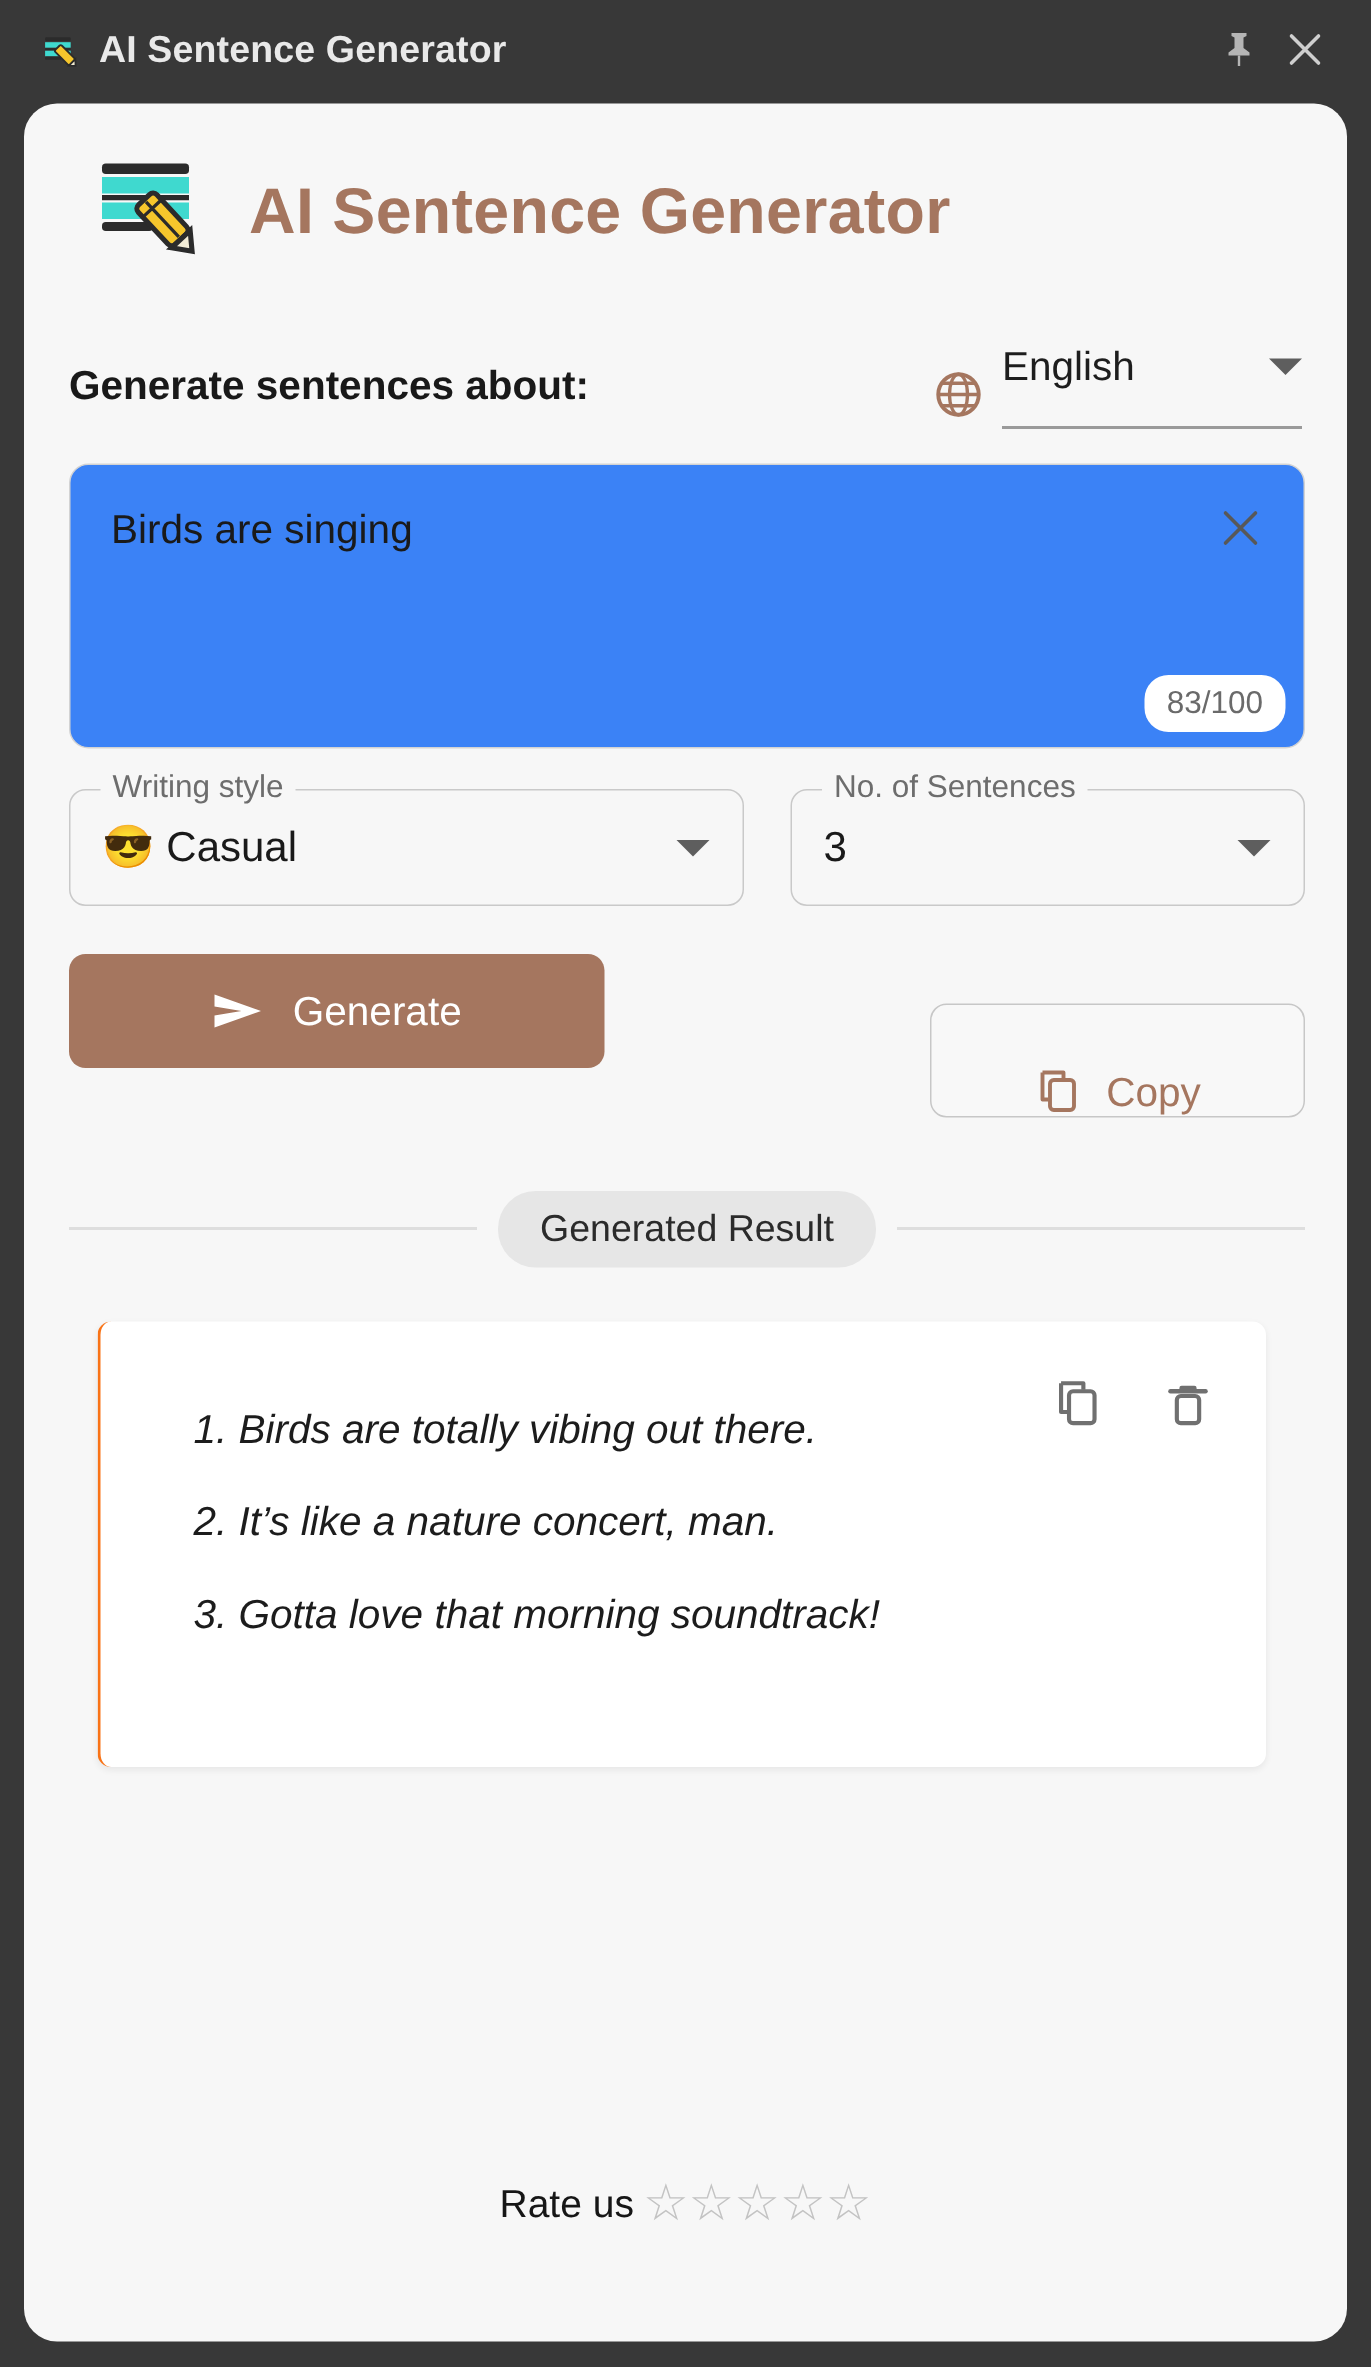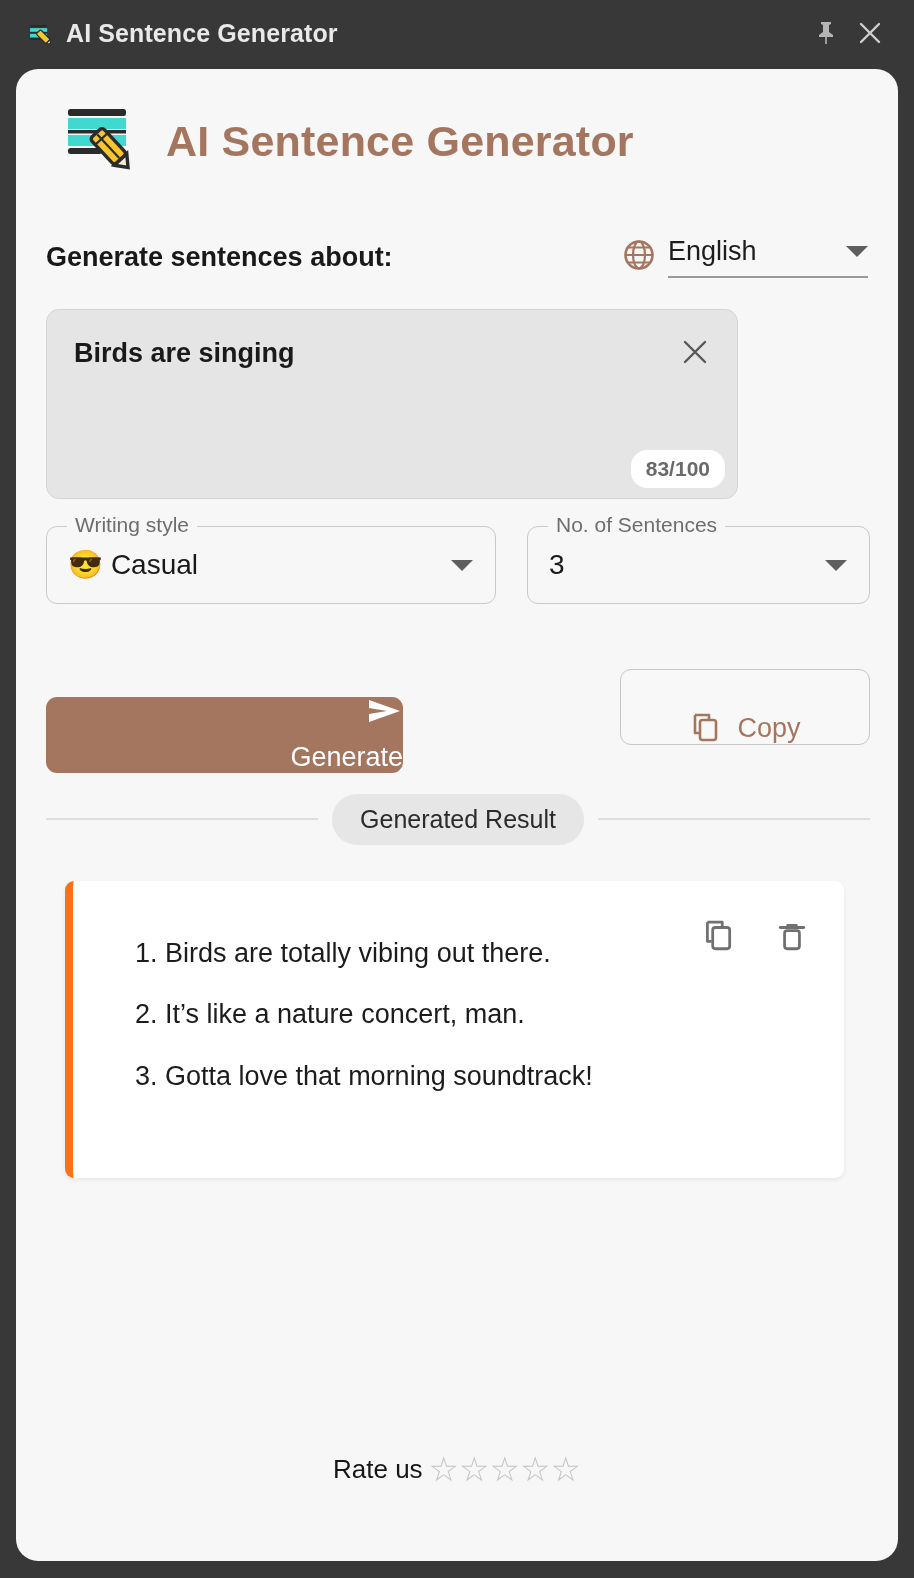--- a/index.html
+++ b/index.html
@@ -60,38 +60,37 @@
   .prompt-label {
     font-size: 27px; font-weight: bold; color: #191919;
     white-space: nowrap;
   }
   .lang-wrap {
     margin-left: auto; display: flex; align-items: flex-end; gap: 12px;
   }
   .globe { width: 34px; height: 34px; display:block; margin-bottom: 6px; }
   .lang-select {
     width: 200px; border-bottom: 2px solid #9a9a9a;
-    display: flex; align-items: center; padding-bottom: 9px;
+    display: flex; align-items: center; padding-bottom: 24px;
   }
   .lang-value { font-size: 27px; color: #1d1d1d; }
   .caret {
     margin-left: auto; width: 0; height: 0;
     border-left: 11px solid transparent;
     border-right: 11px solid transparent;
     border-top: 11px solid #5e5e5e;
   }
 
   
   .ta-box {
     position: absolute; left: 30px; top: 240px;
-    width: 692px; height: 190px;
-    background: #e5e5e5;
+    width: 824px; height: 190px;
+    background: #3b82f6;
     border: 1.5px solid #d3d3d3;
     border-radius: 13px;
-    font-weight: bold;
   }
   .ta-text {
     position: absolute; left: 27px; top: 28px;
     font-size: 27px; color: #1a1a1a;
   }
   .ta-clear {
     position: absolute; right: 22px; top: 22px;
     width: 40px; height: 40px;
     display: flex; align-items: center; justify-content: center;
   }
@@ -118,24 +117,24 @@
   .field-body {
     position: absolute; inset: 0;
     display: flex; align-items: center;
     padding: 0 22px 0 21px;
   }
   .field-emoji { font-size: 28px; margin-right: 8px; line-height: 1; }
   .field-value { font-size: 28px; color: #1a1a1a; }
 
   
   .btn-generate {
-    position: absolute; left: 30px; top: 628px;
+    position: absolute; left: 30px; top: 567px;
     width: 357px; height: 76px;
     background: #a5765f; border-radius: 11px;
-    display: flex; align-items: flex-end; justify-content: center; gap: 18px; flex-direction: column;
+    display: flex; align-items: center; justify-content: center; gap: 18px;
   }
   .btn-generate .label { color: #fff; font-size: 27px; }
   .btn-copy {
     position: absolute; left: 604px; top: 600px;
     width: 250px; height: 76px;
     background: #f8f8f8; border: 1.5px solid #c7c7c7; border-radius: 11px;
     display: flex; align-items: flex-end; justify-content: center; gap: 16px;
   }
   .btn-copy .label { color: #a5765f; font-size: 27px; }
 
@@ -150,23 +149,24 @@
     background: #e6e6e6; border-radius: 25px;
     padding: 11px 28px; font-size: 25px; color: #2b2b2b;
     white-space: nowrap;
   }
 
   
   .result {
     position: absolute; left: 49px; top: 812px;
     width: 779px; min-height: 297px;
     background: #fff;
-    border-left: 8px solid #f97316;
+    border-left: 2px solid #f97316;
     border-radius: 9px;
     box-shadow: 0 2px 5px rgba(0,0,0,.07);
+    font-style: italic;
   }
   .result-actions {
     position: absolute; right: 35px; top: 38px;
     display: flex; gap: 40px;
   }
   .result-actions .ico { width: 34px; height: 34px; display:block; }
   .result-list {
     padding: 54px 120px 52px 62px;
     display: flex; flex-direction: column; gap: 25px;
   }

